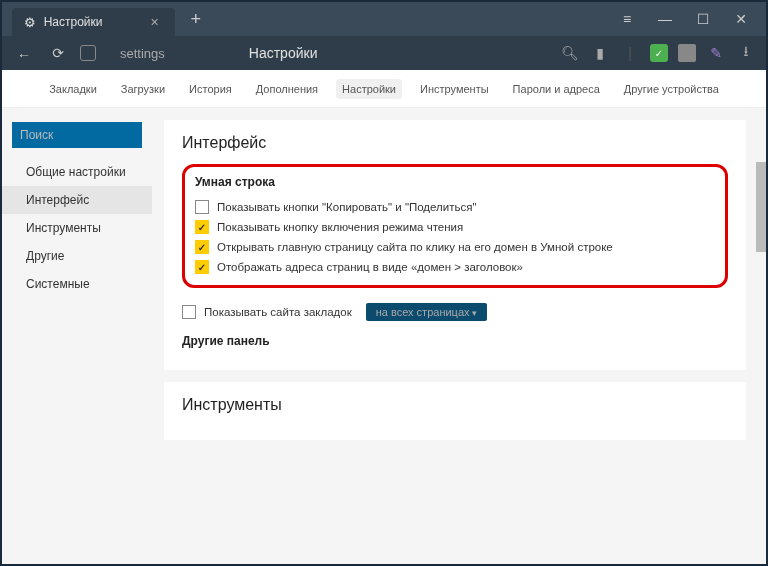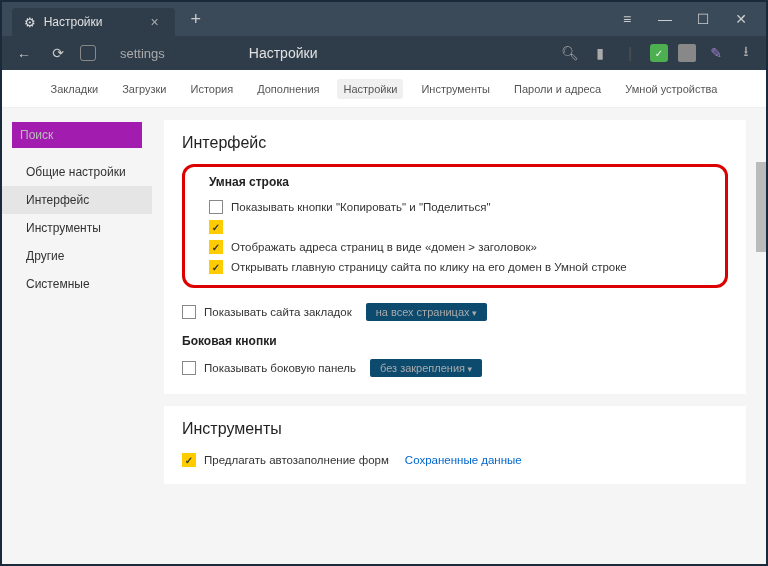--- a/index.html
+++ b/index.html
@@ -19,28 +19,28 @@
   .nav-icons { display: flex; gap: 10px; align-items: center; }
   .nav-ico { width: 20px; height: 20px; display: flex; align-items: center; justify-content: center; color: #aaa; font-size: 14px; }
   .shield { width: 18px; height: 18px; background: #4caf50; border-radius: 3px; display: flex; align-items: center; justify-content: center; color: #fff; font-size: 10px; }
   .avatar { width: 18px; height: 18px; background: #888; border-radius: 2px; }
   .feather { color: #a080d0; }
   .topnav { height: 38px; display: flex; align-items: center; justify-content: center; gap: 12px; font-size: 11px; color: #555; border-bottom: 1px solid #eee; }
   .topnav-item { padding: 4px 6px; }
   .topnav-item.active { background: #f0f0f0; border-radius: 3px; }
   .content { display: flex; height: calc(100% - 106px); background: #f5f5f5; }
   .sidebar { width: 150px; padding: 10px 0; }
-  .search-box { margin: 4px 10px 10px; padding: 6px 8px; background: #a21caf; color: #bbb; font-size: 12px; }
+  .search-box { margin: 4px 10px 10px; padding: 6px 8px; background: #0369a1; color: #bbb; font-size: 12px; }
   .side-item { padding: 7px 24px; font-size: 12px; color: #333; }
   .side-item.active { background: #e5e5e5; }
   .main { flex: 1; padding: 12px 20px 12px 12px; overflow: hidden; position: relative; }
   .section { background: #fff; padding: 14px 18px; margin-bottom: 12px; }
   .section h2 { font-size: 16px; font-weight: normal; color: #222; margin-bottom: 12px; }
   .group-title { font-size: 12px; font-weight: bold; color: #222; margin: 10px 0 8px; }
-  .highlight-box { border: 3px solid #d00; border-radius: 12px; padding: 8px 24px; margin-bottom: 12px; }
+  .highlight-box { border: 3px solid #d00; border-radius: 12px; padding: 8px 10px; margin-bottom: 12px; }
   .chk-row { display: flex; align-items: center; gap: 8px; font-size: 11.5px; color: #333; padding: 3px 0; }
   .chk { width: 14px; height: 14px; border: 1.5px solid #888; display: flex; align-items: center; justify-content: center; font-size: 10px; flex-shrink: 0; }
   .chk.checked { background: #ffcc00; border-color: #ffcc00; color: #333; }
   .chk.checked::after { content: "✓"; font-weight: bold; }
   .dropdown { background: #0c4a6e; color: #aaa; padding: 3px 10px; font-size: 11px; border-radius: 2px; margin-left: 6px; }
   .dropdown::after { content: " ▾"; font-size: 9px; }
   .link { color: #0066cc; font-size: 11.5px; margin-left: 8px; }
   .scrollbar { position: absolute; right: 0; top: 160px; width: 10px; height: 90px; background: #bbb; }
   .gear { font-size: 13px; }
 </style>
@@ -82,21 +82,21 @@
 </div>
 
 <div class="topnav">
   <span class="topnav-item">Закладки</span>
   <span class="topnav-item">Загрузки</span>
   <span class="topnav-item">История</span>
   <span class="topnav-item">Дополнения</span>
   <span class="topnav-item active">Настройки</span>
   <span class="topnav-item">Инструменты</span>
   <span class="topnav-item">Пароли и адреса</span>
-  <span class="topnav-item">Умной устройства</span>
+  <span class="topnav-item">Другие устройства</span>
 </div>
 
 <div class="content">
   <div class="sidebar">
     <div class="search-box">Поиск</div>
     <div class="side-item">Общие настройки</div>
     <div class="side-item active">Интерфейс</div>
     <div class="side-item">Инструменты</div>
     <div class="side-item">Другие</div>
     <div class="side-item">Системные</div>
@@ -107,49 +107,40 @@
       <h2>Интерфейс</h2>
 
       <div class="highlight-box">
         <div class="group-title" style="margin-top:0;">Умная строка</div>
         <div class="chk-row">
           <div class="chk"></div>
           <span>Показывать кнопки "Копировать" и "Поделиться"</span>
         </div>
         <div class="chk-row">
           <div class="chk checked"></div>
+          <span>Показывать кнопку включения режима чтения</span>
+        </div>
+        <div class="chk-row">
+          <div class="chk checked"></div>
+          <span>Открывать главную страницу сайта по клику на его домен в Умной строке</span>
         </div>
         <div class="chk-row">
           <div class="chk checked"></div>
           <span>Отображать адреса страниц в виде «домен &gt; заголовок»</span>
-        </div>
-        <div class="chk-row">
-          <div class="chk checked"></div>
-          <span>Открывать главную страницу сайта по клику на его домен в Умной строке</span>
         </div>
       </div>
 
       <div class="chk-row">
         <div class="chk"></div>
         <span>Показывать сайта закладок</span>
         <span class="dropdown">на всех страницах</span>
       </div>
 
-      <div class="group-title">Боковая кнопки</div>
-      <div class="chk-row">
-        <div class="chk"></div>
-        <span>Показывать боковую панель</span>
-        <span class="dropdown">без закрепления</span>
-      </div>
+      <div class="group-title">Другие панель</div>
     </div>
 
     <div class="section">
       <h2>Инструменты</h2>
-      <div class="chk-row">
-        <div class="chk checked"></div>
-        <span>Предлагать автозаполнение форм</span>
-        <span class="link">Сохраненные данные</span>
-      </div>
     </div>
   </div>
 </div>
 
 <div class="scrollbar"></div>
 
 </body></html>

